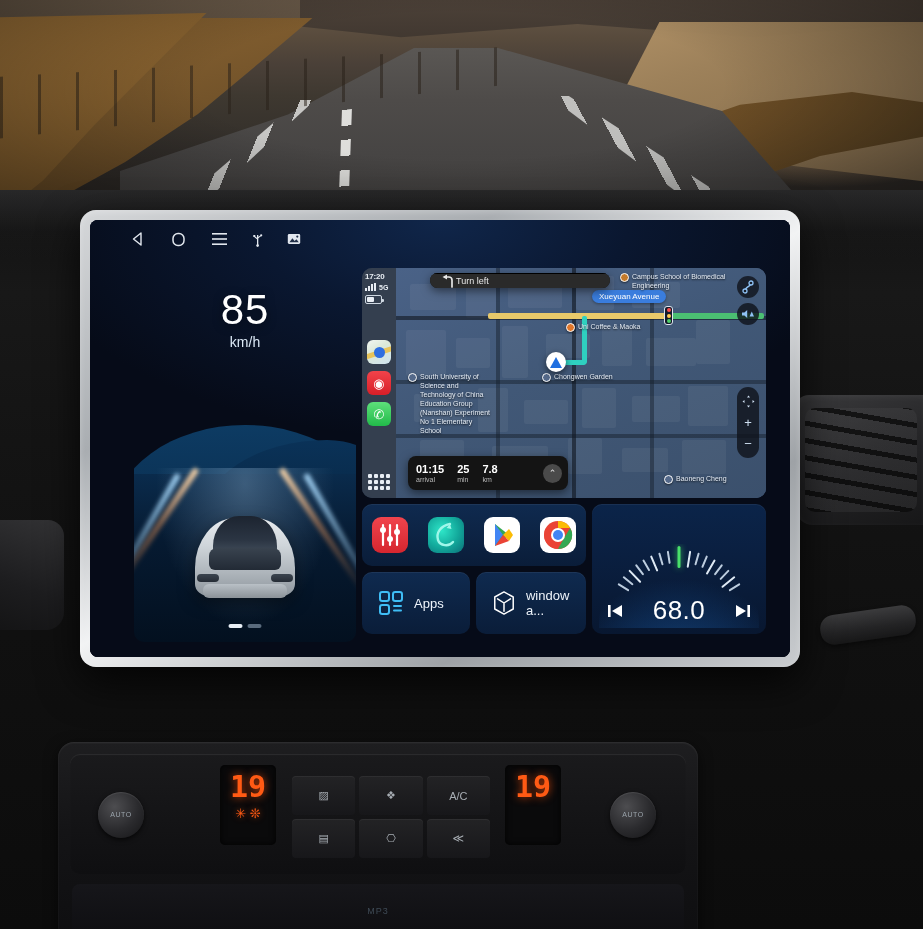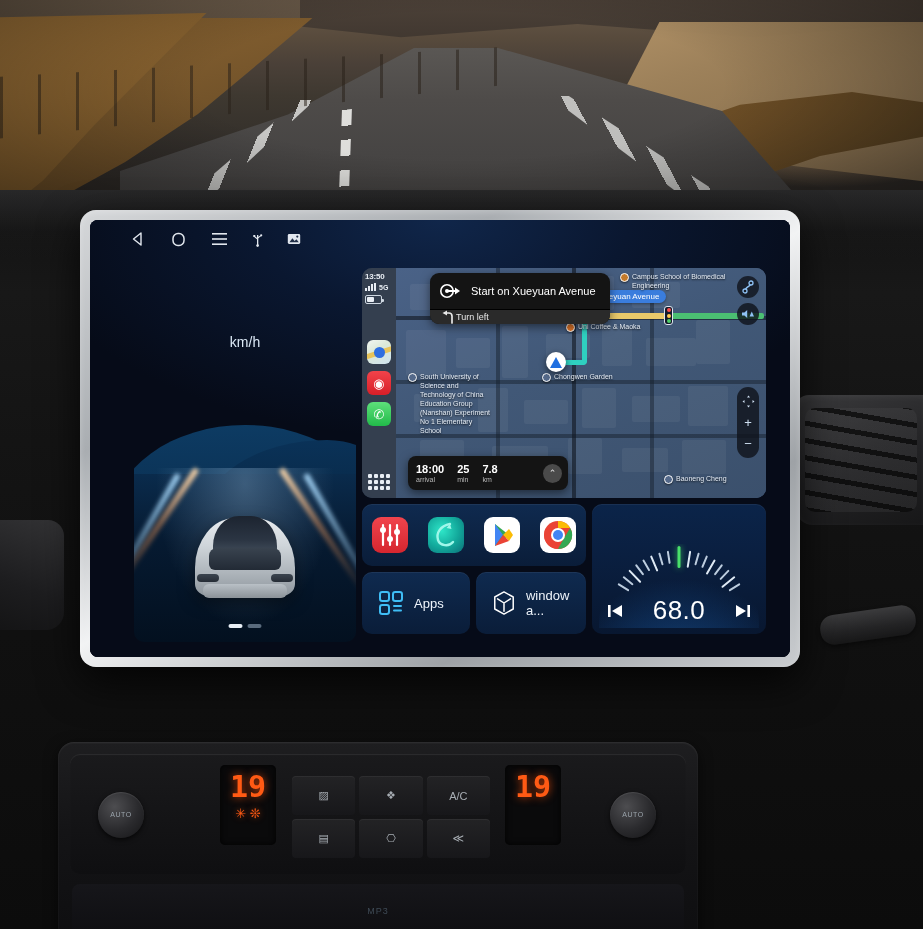--- a/index.html
+++ b/index.html
@@ -561,40 +561,41 @@
       <div class="panel-left">
         <div class="sky"></div>
         <div class="hill"></div>
         <div class="hill2"></div>
         <div class="ground"></div>
         <div class="lane-glow"></div>
         <div class="streak b1"></div>
         <div class="streak b2"></div>
         <div class="streak s1"></div>
         <div class="streak s2"></div>
+        <div class="speed-num">85</div>
         <div class="speed-unit">km/h</div>
         <div class="car">
           <div class="body"></div>
           <div class="roof"></div>
           <div class="glass"></div>
           <div class="lt"></div>
           <div class="rt"></div>
           <div class="bumper"></div>
         </div>
         <div class="page-dots">
           <i></i>
           <i class="off"></i>
         </div>
       </div>
 
       <div class="panel-map">
 
         <div class="cp-side">
           <div class="cp-status">
-            <div class="cp-time">13:50</div>
+            <div class="cp-time">17:20</div>
             <div class="cp-sig">
               <span class="cp-bars">
                   <i></i>
                   <i></i>
                   <i></i>
                   <i></i>
                 </span>
               <span class="cp-net">5G</span>
             </div>
             <div class="cp-batt">
@@ -689,29 +690,20 @@
             <span class="dot" style="background:#54698a"></span>
             <span class="txt">Baoneng Cheng</span>
           </div>
 
           <div class="puck" style="left:150px; top:84px;">
             <i></i>
           </div>
         </div>
 
         <div class="nav-card">
-          <div class="row1">
-            <svg width="22" height="18" viewBox="0 0 22 18">
-              <circle cx="7" cy="9" r="6.2" fill="none" stroke="#fff" stroke-width="1.6"></circle>
-              <circle cx="7" cy="9" r="2" fill="#fff"></circle>
-              <path d="M8 9 H17" stroke="#fff" stroke-width="1.8"></path>
-              <path d="M15 5.5 L20 9 L15 12.5 Z" fill="#fff"></path>
-            </svg>
-            <span class="txt">Start on Xueyuan Avenue</span>
-          </div>
           <div class="row2">
             <svg width="16" height="14" viewBox="0 0 16 14">
               <path d="M12 13 V6 a3 3 0 0 0 -3 -3 H5" fill="none" stroke="#e8e8e8" stroke-width="1.7" stroke-linecap="round"></path>
               <path d="M7 0.5 L2.5 3 L7 5.5 Z" fill="#e8e8e8"></path>
             </svg>
             <span class="txt">Turn left</span>
           </div>
         </div>
 
         <div class="map-rbtn" style="top:8px;">
@@ -733,21 +725,21 @@
             <svg width="13" height="13" viewBox="0 0 13 13">
               <path d="M6.5 0.5 L8 2.5 H5 Z M6.5 12.5 L5 10.5 H8 Z M0.5 6.5 L2.5 5 V8 Z M12.5 6.5 L10.5 8 V5 Z" fill="#cfe0f2"></path>
             </svg>
           </div>
           <div>+</div>
           <div>−</div>
         </div>
 
         <div class="eta-bar">
           <div class="eta-item">
-            <div class="v">18:00</div>
+            <div class="v">01:15</div>
             <div class="l">arrival</div>
           </div>
           <div class="eta-item">
             <div class="v">25</div>
             <div class="l">min</div>
           </div>
           <div class="eta-item">
             <div class="v">7.8</div>
             <div class="l">km</div>
           </div>

